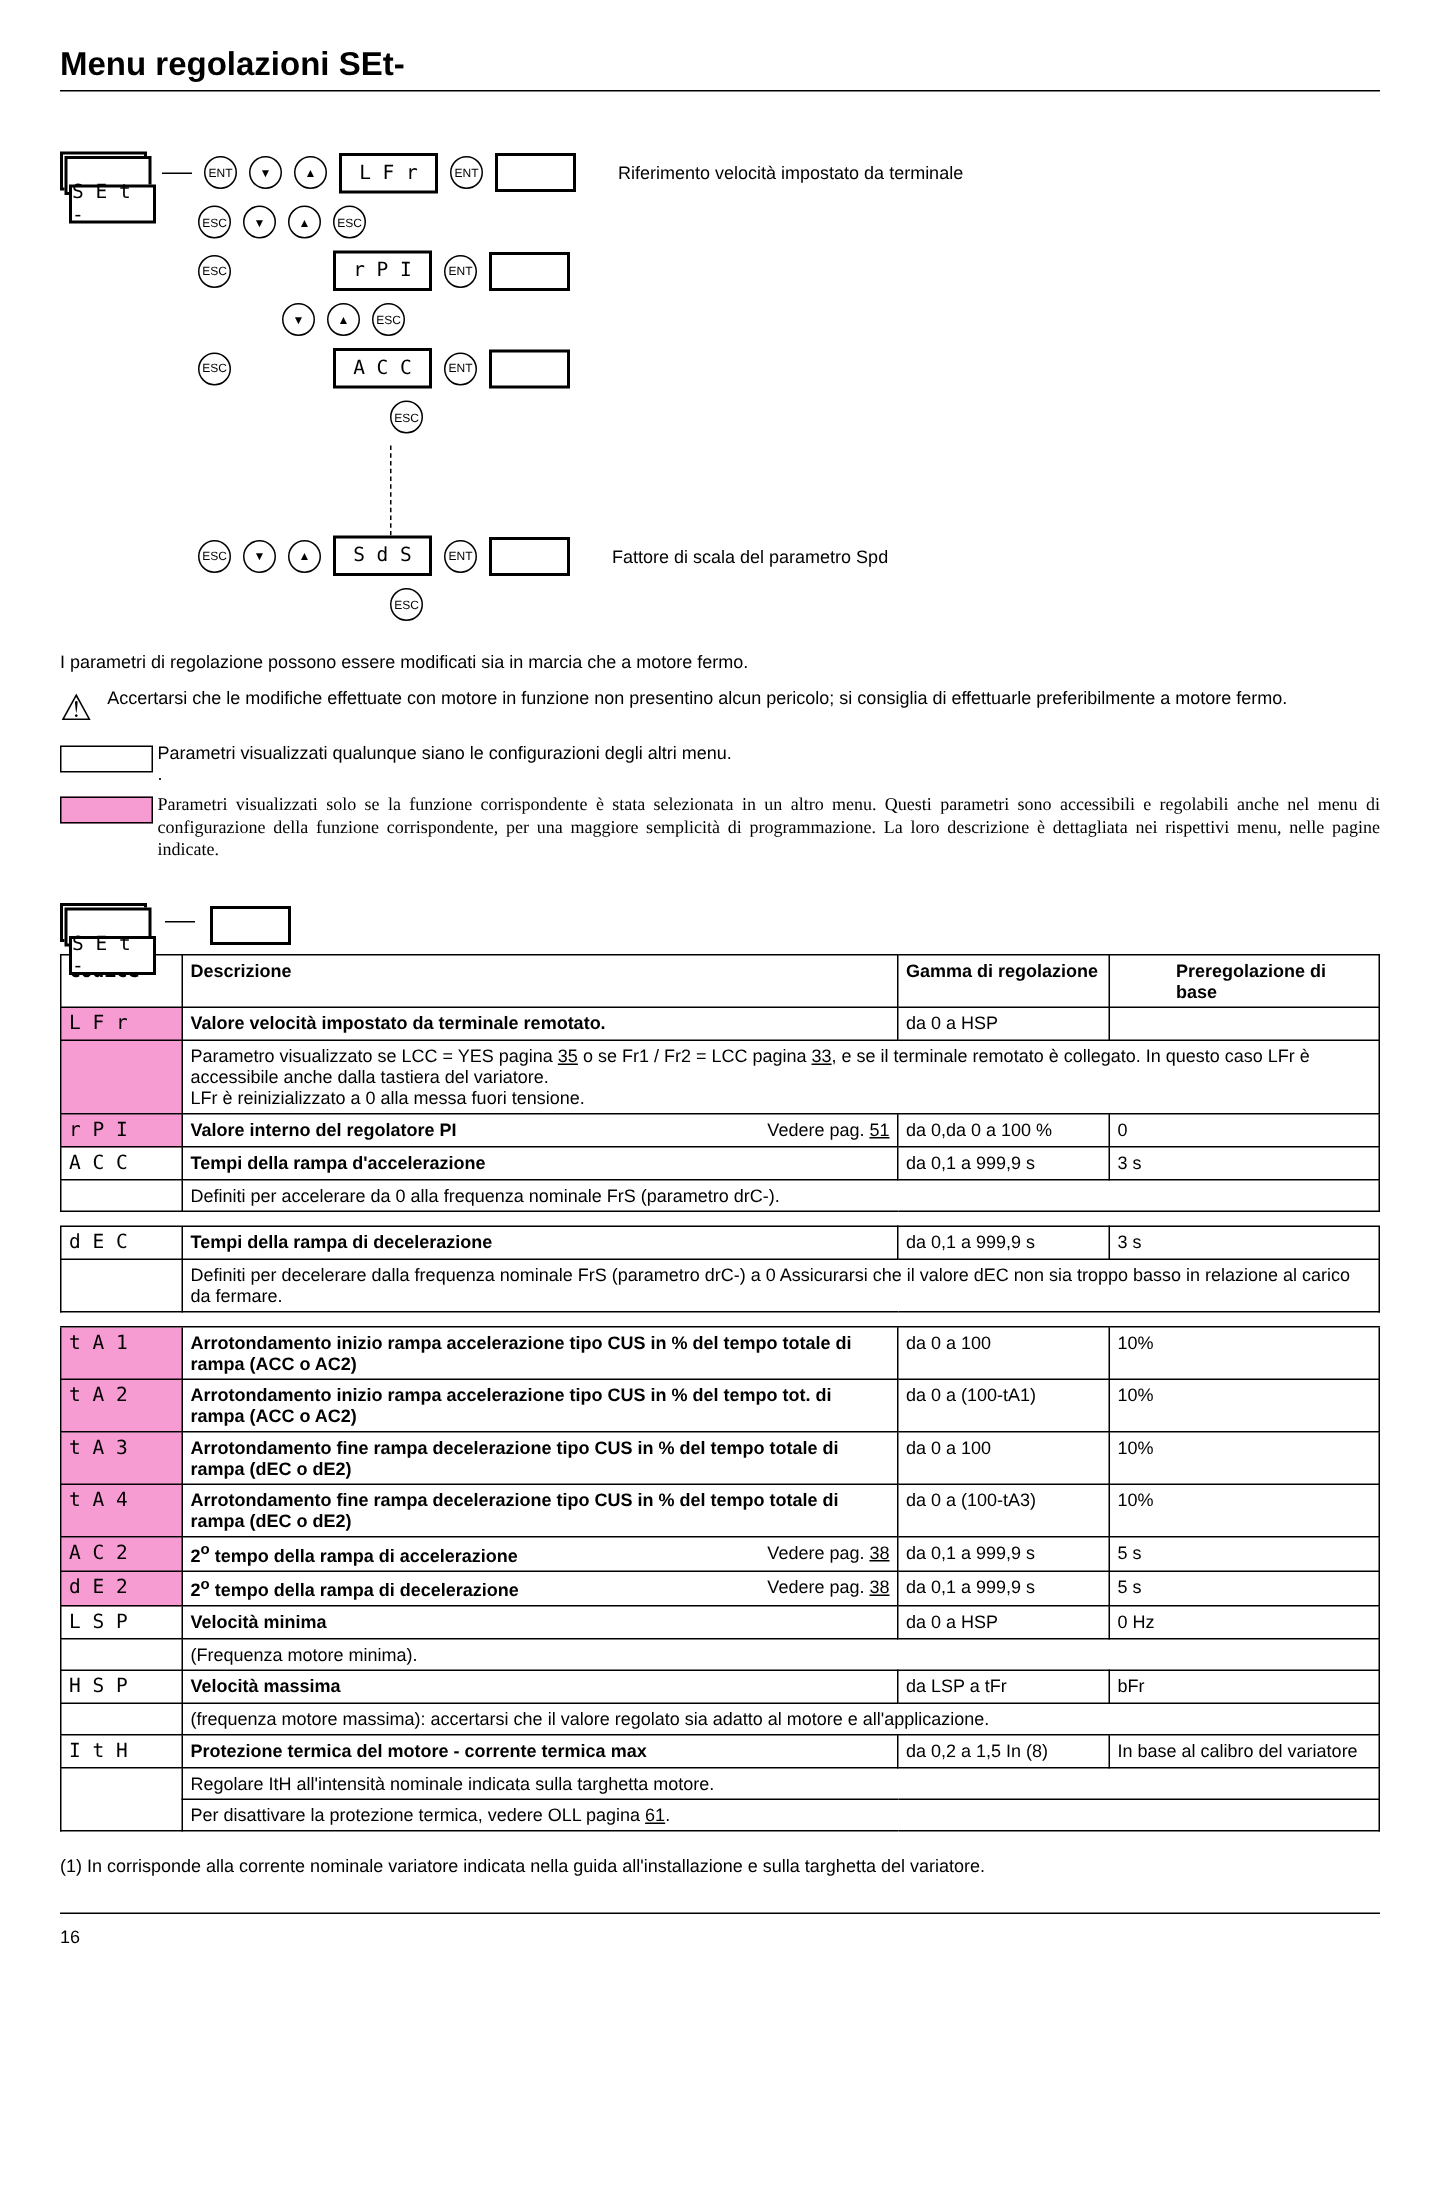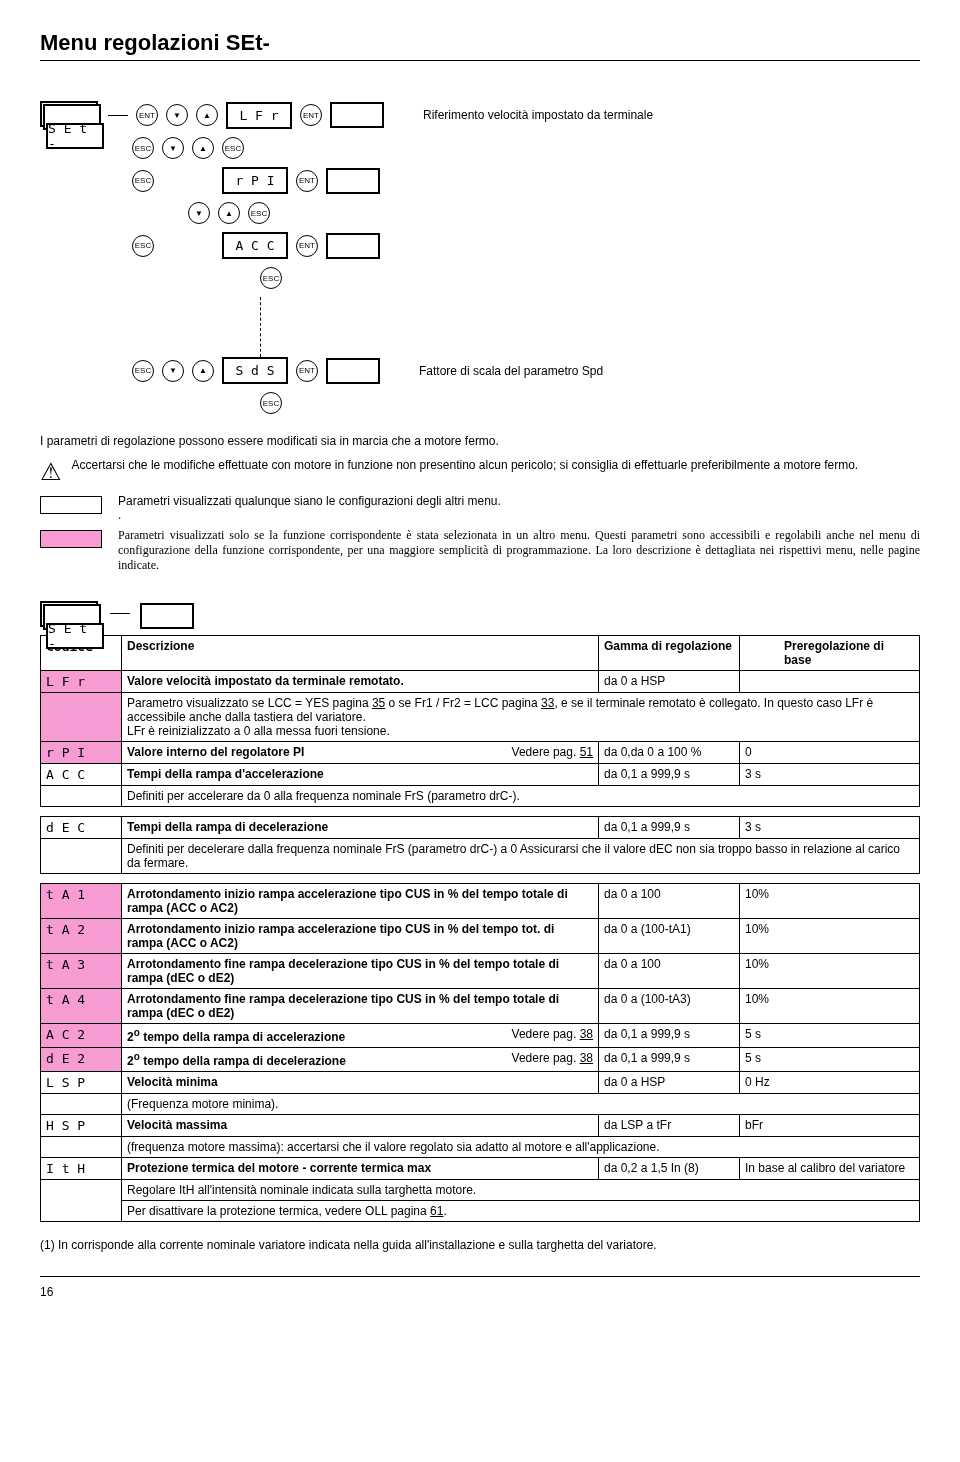--- a/index.html
+++ b/index.html
@@ -21,27 +21,27 @@
   .diagram { margin: 40px 0 20px 0; }
   .row { display: flex; align-items: center; gap: 8px; margin-bottom: 8px; position: relative; }
   .pbox { border: 2px solid #000; padding: 4px 8px; font-family: monospace; font-size: 13px; min-width: 46px; text-align: center; background: #fff; }
   .pbox-stack { position: relative; width: 60px; height: 28px; }
   .pbox-stack .layer { position: absolute; border: 2px solid #000; background: #fff; width: 54px; height: 22px; }
   .pbox-stack .l1 { left: 0; top: 0; }
   .pbox-stack .l2 { left: 3px; top: 3px; }
   .pbox-stack .l3 { left: 6px; top: 22px; font-family: monospace; font-size: 13px; display:flex;align-items:center;justify-content:center; }
   .circ { display:inline-flex; align-items:center; justify-content:center; width:20px; height:20px; border:1px solid #000; border-radius:50%; font-size:8px; }
   .vbox { border: 2px solid #000; width: 50px; height: 22px; background:#fff; }
-  .diagram-label { margin-left: 31px; font-size: 12px; }
+  .diagram-label { margin-left: 20px; font-size: 12px; }
   .line { border-top:1px solid #000; width:20px; }
   .vline { border-left:1px dashed #000; height:60px; margin-left:30px; width:1px; }
   .note { font-size: 12px; text-align: justify; margin: 10px 0; }
   .warn-row { display:flex; gap:10px; align-items:flex-start; margin:8px 0; }
   .warn-icon { font-size:24px; }
-  .legend-row { display:flex; gap:16px; align-items:flex-start; margin:6px 0; }
+  .legend-row { display:flex; gap:3px; align-items:flex-start; margin:6px 0; }
   .legend-box { width:60px; height:16px; border:1px solid #000; flex-shrink:0; margin-top:2px; }
   .legend-box.pink { background:#f79bd3; }
   table.params { border-collapse: collapse; width: 100%; font-size: 12px; }
   table.params td, table.params th { border: 1px solid #000; padding: 3px 5px; vertical-align: top; text-align: left; }
   table.params th { font-weight: bold; }
   .code-cell { font-family: monospace; text-align: center; font-size: 13px; vertical-align: middle; white-space:nowrap; }
   .pink { background: #f79bd3; }
   .tbl-wrap { display:flex; align-items:flex-start; gap:10px; margin-top:20px; }
   .page-no { font-size: 12px; margin-top: 4px; }
   a.pg { color:#000; text-decoration: underline; }

